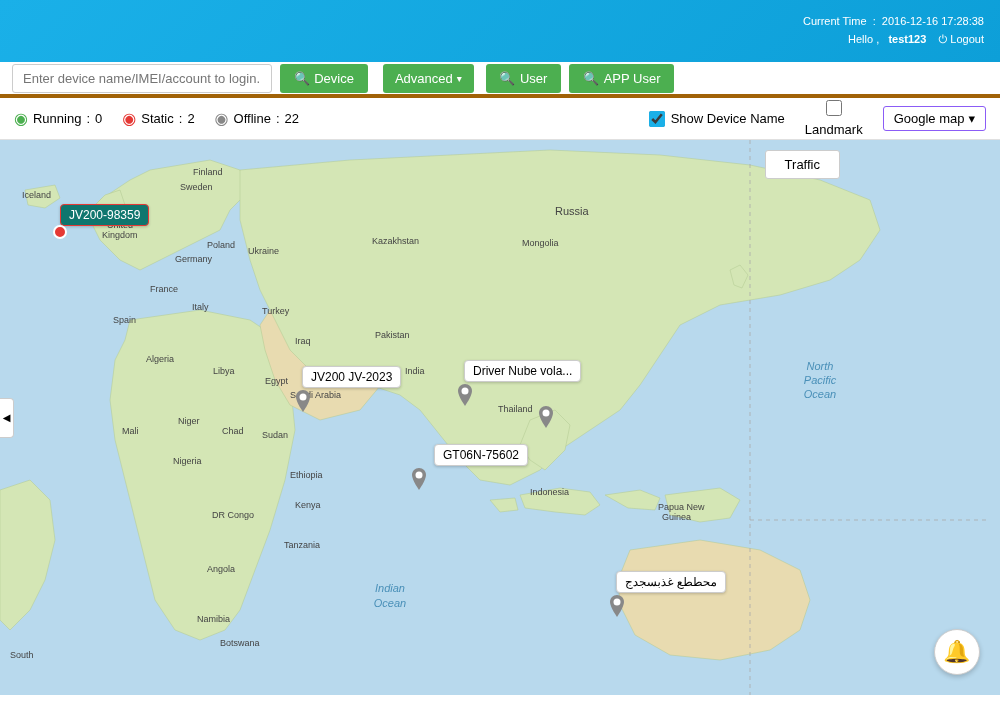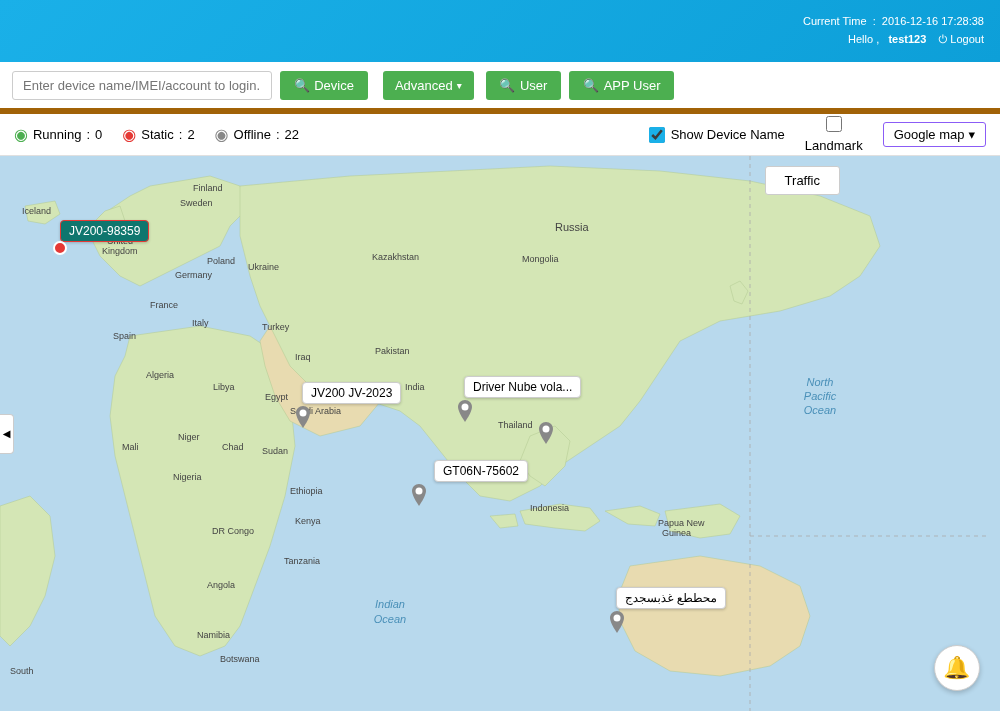--- a/index.html
+++ b/index.html
@@ -20,22 +20,22 @@
       font-size: 11px;
       line-height: 1.6;
     }
     #header-info .logout {
       cursor: pointer;
     }
 
     
     #toolbar {
       background: #fff;
-      border-bottom: 6px solid #a16207;
-      height: 52px;
+      border-bottom: 4px solid #a16207;
+      height: 36px;
       display: flex;
       align-items: center;
       padding: 0 12px;
       gap: 8px;
     }
     #search-input {
       border: 1px solid #ccc;
       border-radius: 3px;
       padding: 6px 10px;
       width: 260px;

